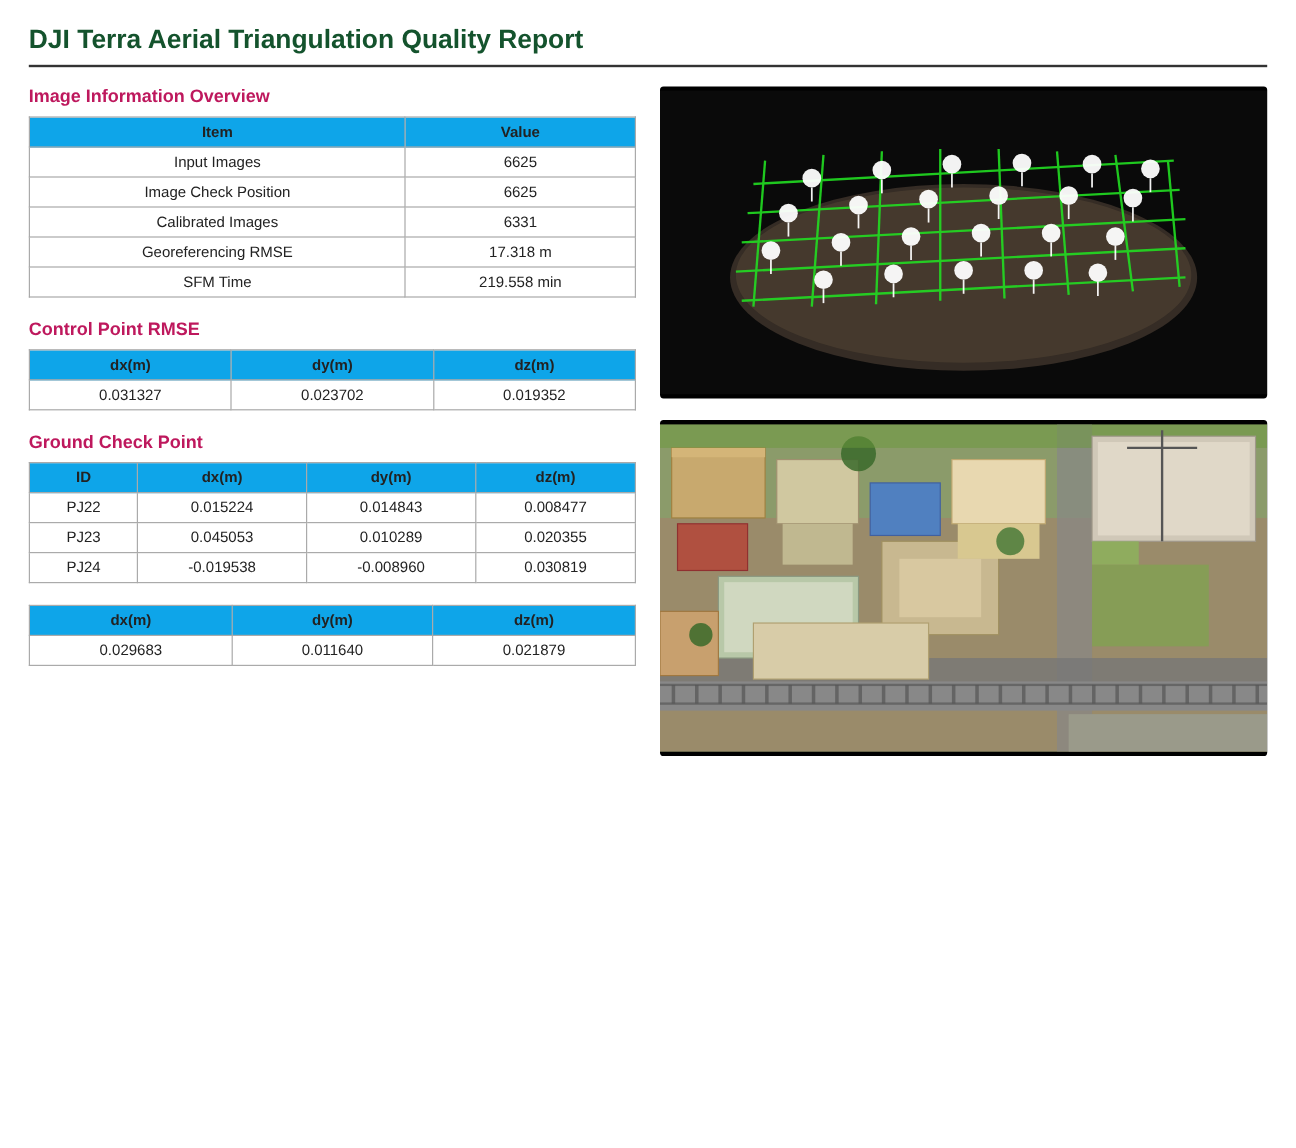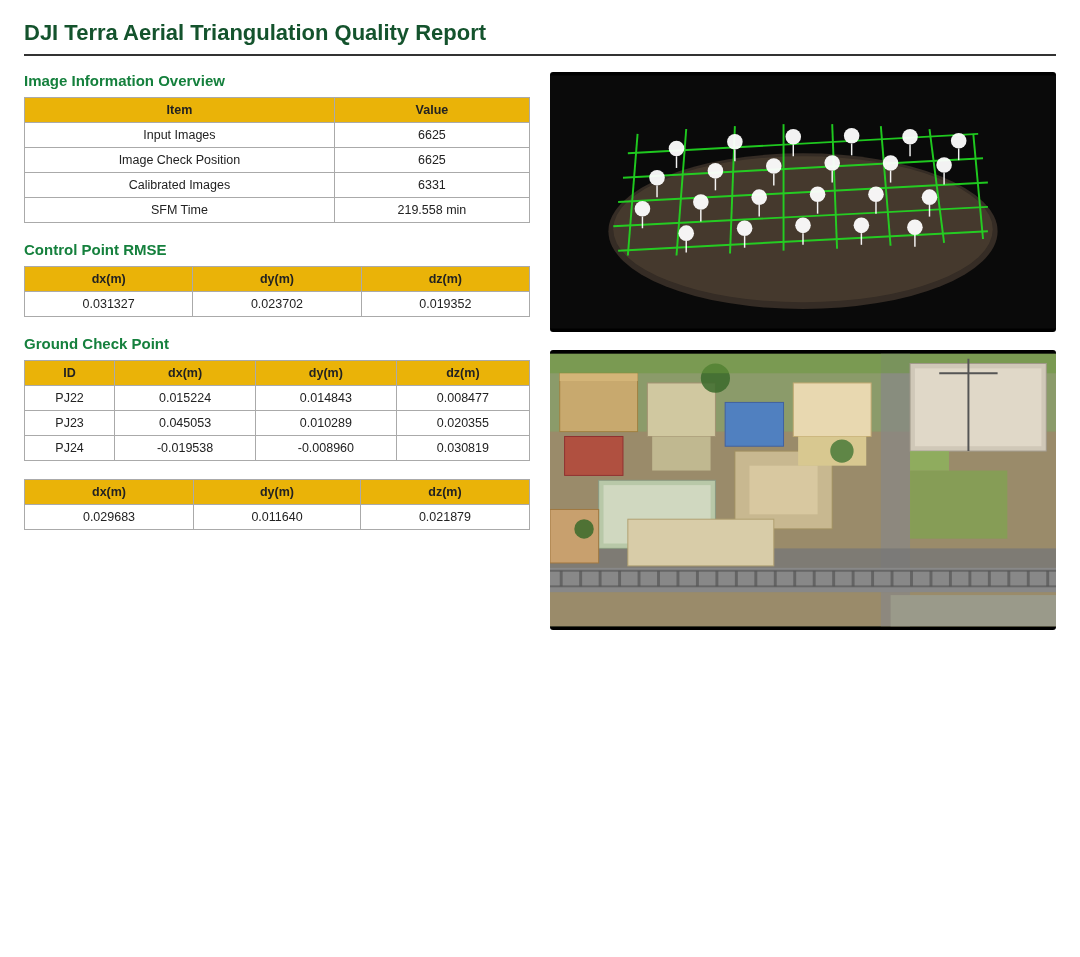--- a/index.html
+++ b/index.html
@@ -24,30 +24,30 @@
       gap: 20px;
       align-items: start;
     }
     .left-col { display: flex; flex-direction: column; gap: 18px; }
     .right-col { display: flex; flex-direction: column; gap: 18px; }
 
     h2 {
       font-size: 15px;
       font-weight: bold;
       margin-bottom: 8px;
-      color: #15803d;
+      color: #be185d;
     }
 
     table {
       border-collapse: collapse;
       width: 100%;
       font-size: 12.5px;
     }
     table th {
-      background: #eab308;
+      background: #0ea5e9;
       font-weight: bold;
       padding: 5px 0;
       border: 1px solid #aaa;
       text-align: center;
     }
     table td {
       padding: 5px 10px;
       border: 1px solid #aaa;
       text-align: center;
       margin-top: 19px;
@@ -92,20 +92,24 @@
               <td>Input Images</td>
               <td>6625</td>
             </tr>
             <tr>
               <td>Image Check Position</td>
               <td>6625</td>
             </tr>
             <tr>
               <td>Calibrated Images</td>
               <td>6331</td>
+            </tr>
+            <tr>
+              <td>Georeferencing RMSE</td>
+              <td>17.318 m</td>
             </tr>
             <tr>
               <td>SFM Time</td>
               <td>219.558 min</td>
             </tr>
           </tbody>
       </table>
     </div>
 
     <div>

